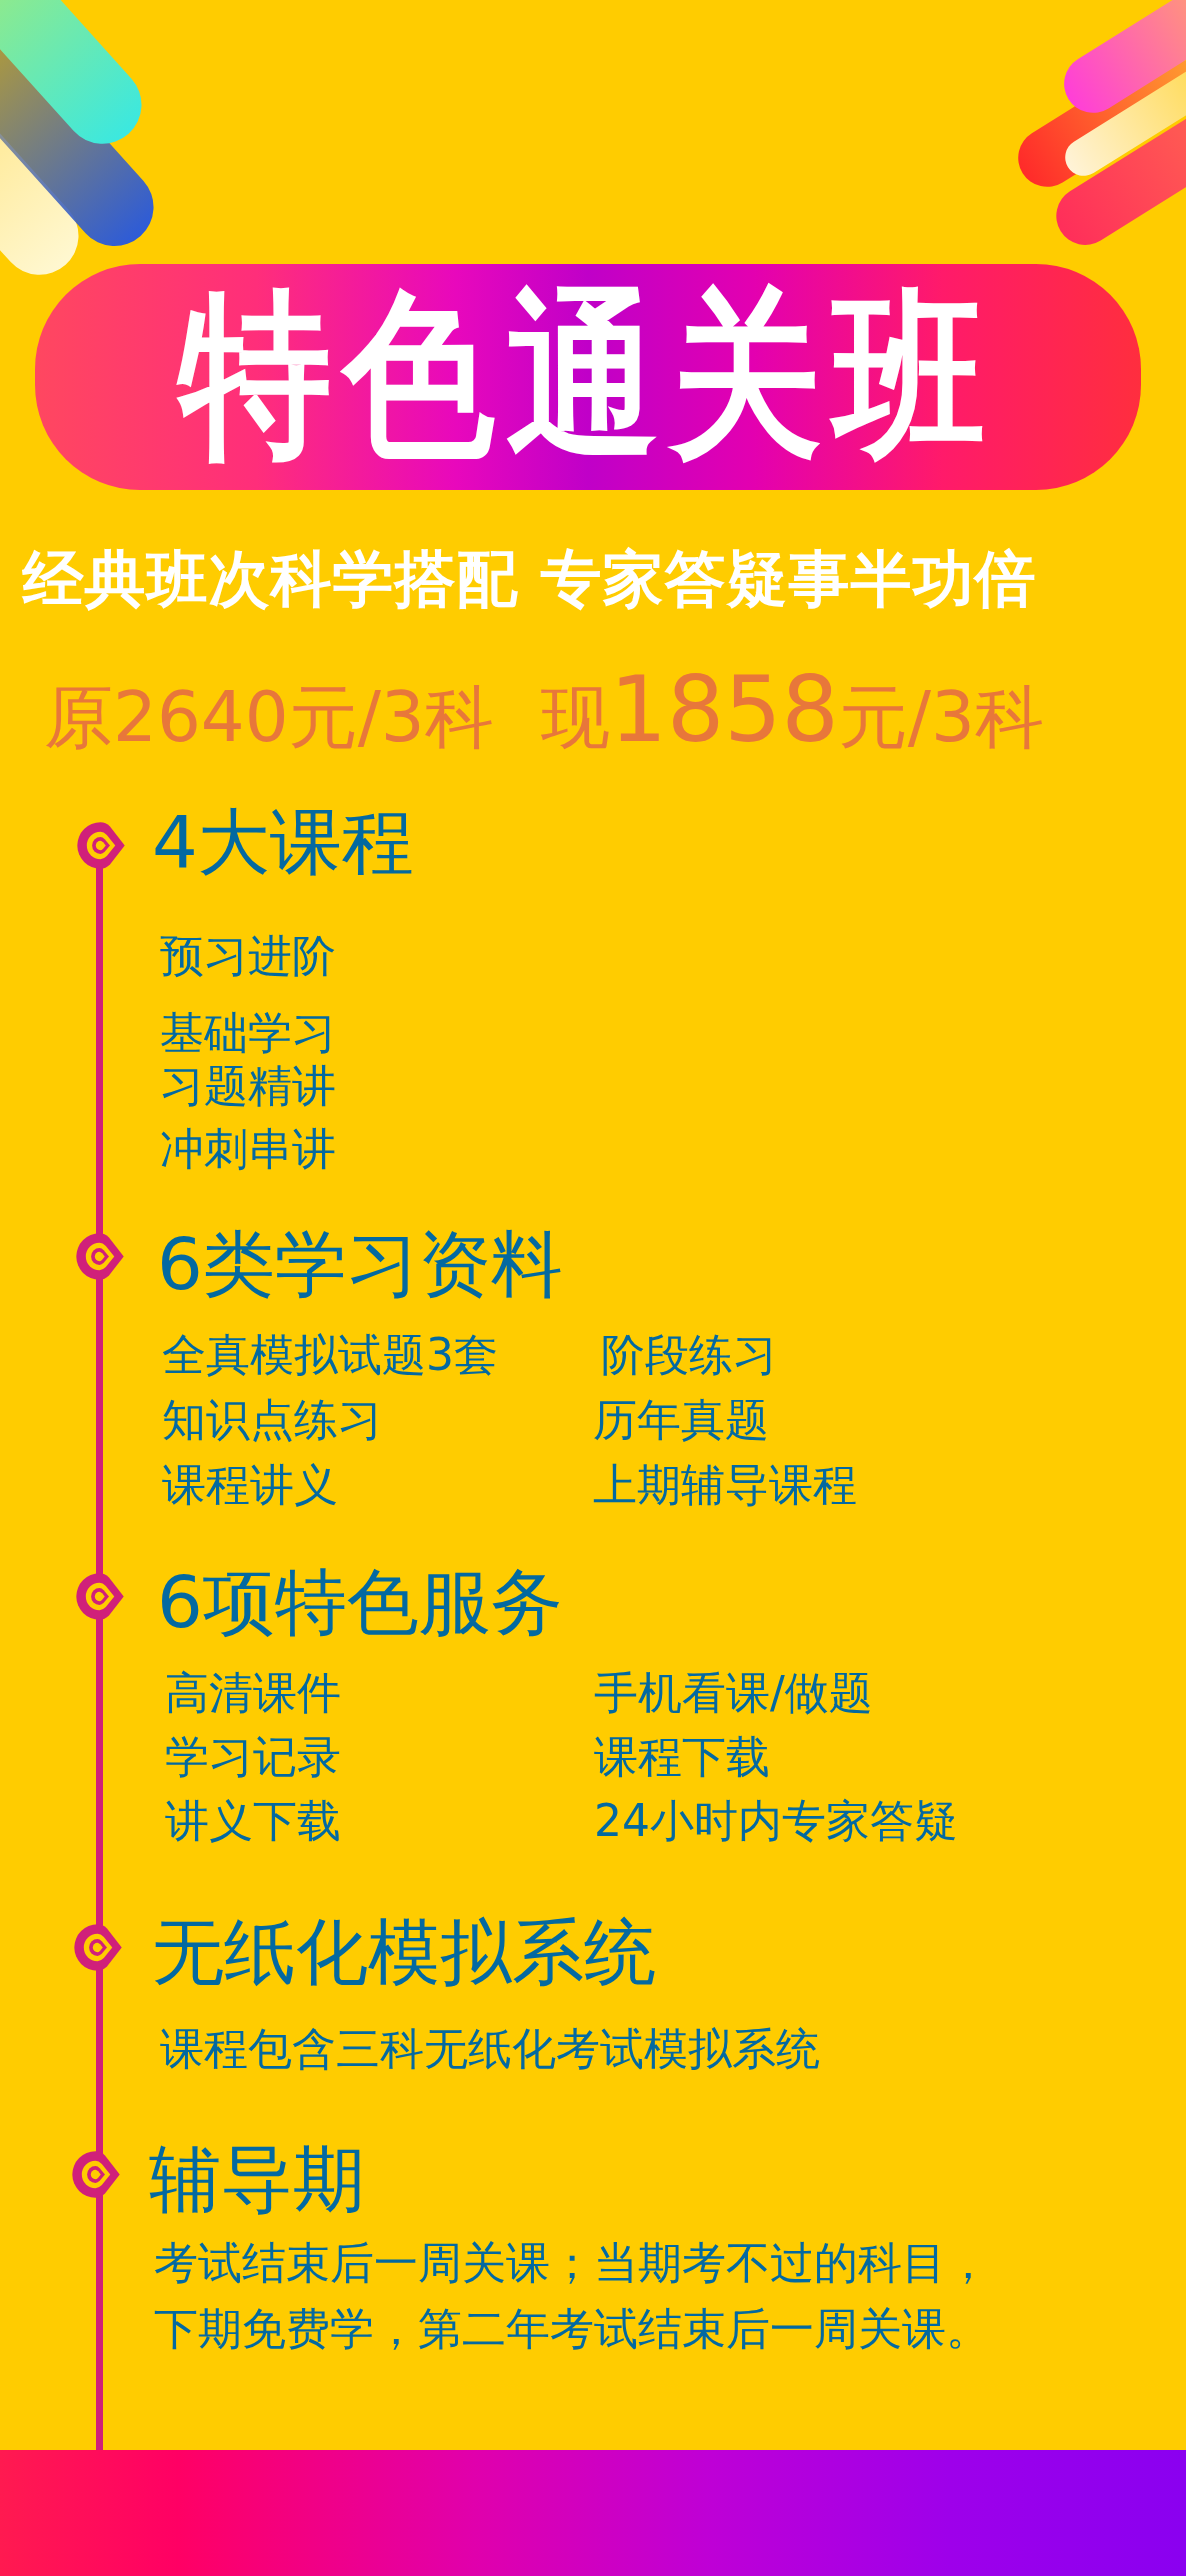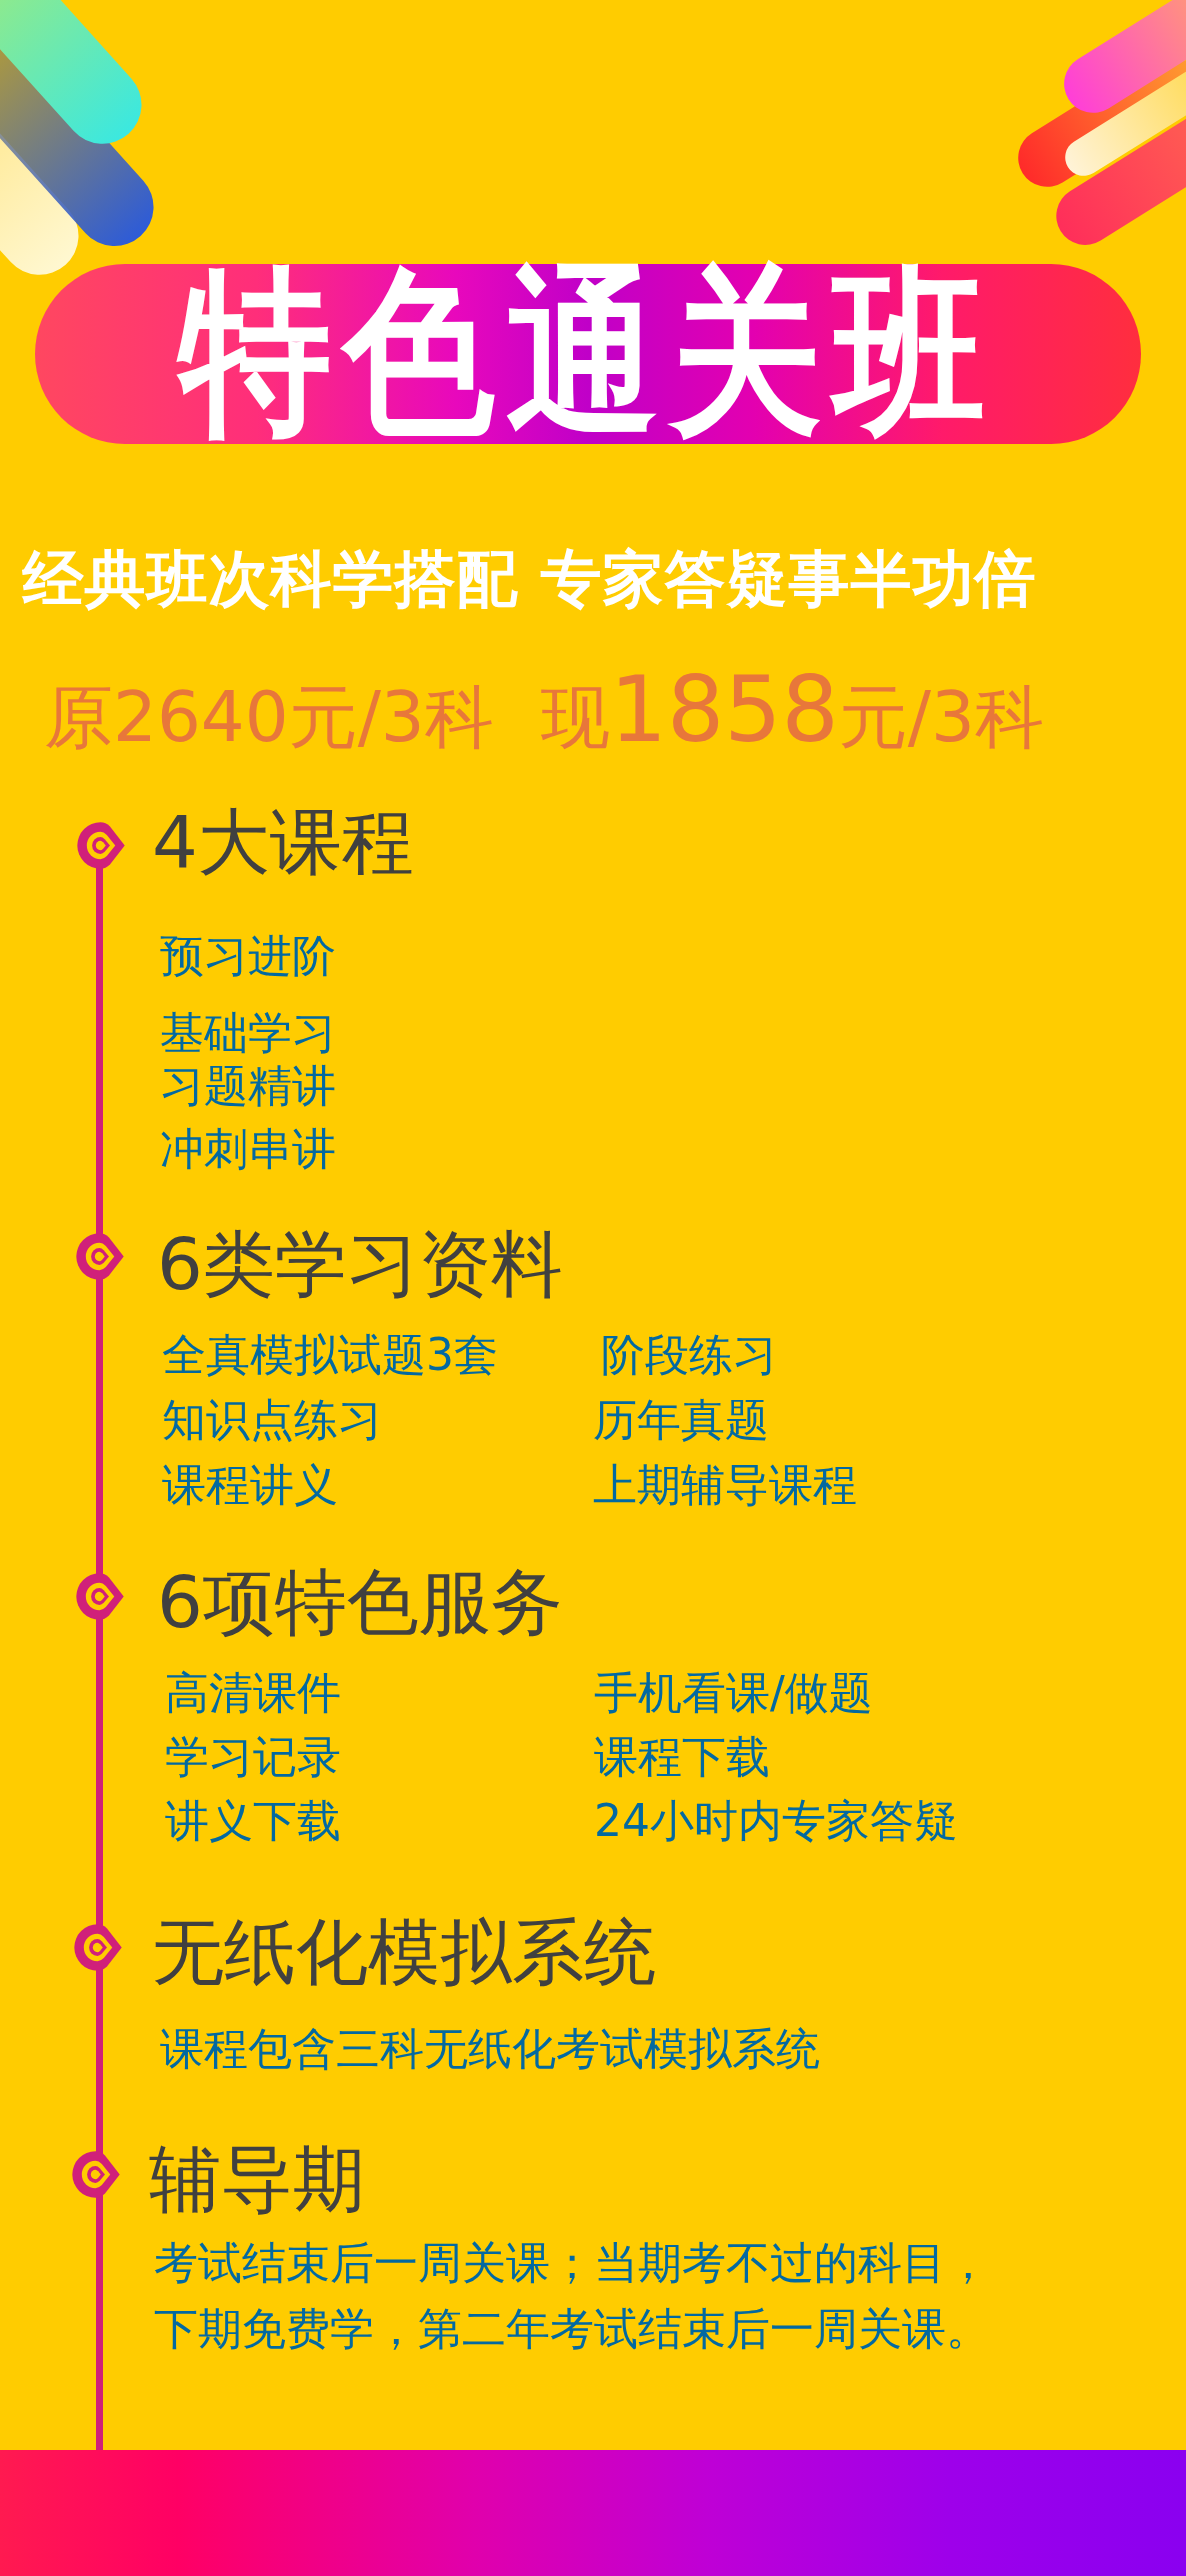--- a/index.html
+++ b/index.html
@@ -5,21 +5,21 @@
   html, body { margin:0; padding:0; }
   body {
     width:1187px; height:2576px; position:relative; overflow:hidden;
     background:#FFCC00;
     font-family:"DejaVu Sans","Liberation Sans",sans-serif;
   }
   
   .streak { position:absolute; border-radius:63px; transform-origin:center; }
   
   .title-pill {
-    position:absolute; left:35px; top:264px; width:1106px; height:180px;
+    position:absolute; left:35px; top:264px; width:1106px; height:226px;
     border-radius:105px;
     background:linear-gradient(90deg,#FF4760 0%,#FF2E7A 20%,#E808BC 38%,#C000C8 50%,#E300B0 65%,#FF1A6A 82%,#FF2E3E 100%);
     text-decoration:underline;
   }
   .title-text {
     position:absolute; left:0; right:0; top:0; bottom:0;
     display:flex; align-items:center; justify-content:center;
     color:#fff; font-size:152px; font-weight:bold; letter-spacing:11.5px;
     transform:scaleY(1.18);
   }
@@ -34,21 +34,21 @@
   .price-row .big { font-size:90px; }
   .price-row .gap { display:inline-block; width:47px; }
   
   .tl-line {
     position:absolute; left:96px; top:848px; width:6.8px; height:1606px; background:#D0207A;
   }
   .marker {
     position:absolute; width:59px; height:59px;
   }
   .section-title {
-    position:absolute; color:#404040; font-size:72px; white-space:nowrap;
+    position:absolute; color:#0369a1; font-size:72px; white-space:nowrap;
   }
   .item { position:absolute; color:#0369a1; font-size:44px; white-space:nowrap; }
   .bottom-band {
     position:absolute; left:0; top:2450px; width:1187px; height:126px;
     background:linear-gradient(90deg,#FF1A50 0%,#FF0064 15%,#E000AC 40%,#BE00D6 60%,#9E00EA 80%,#8A00F0 100%);
   }
 </style>
 </head>
 <body>
 

